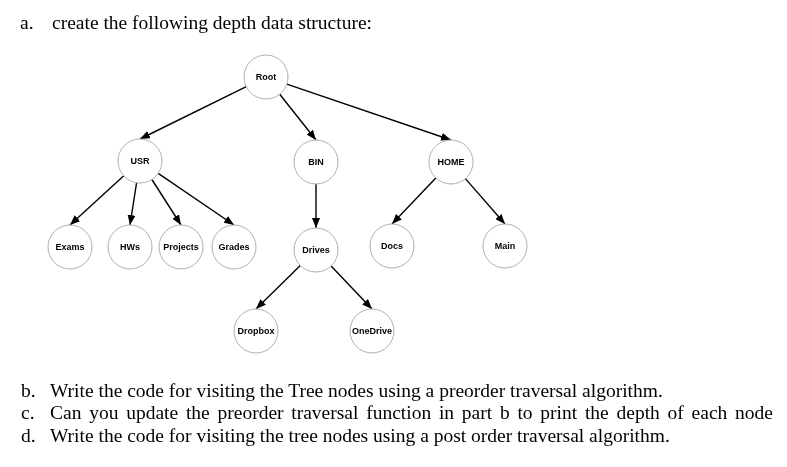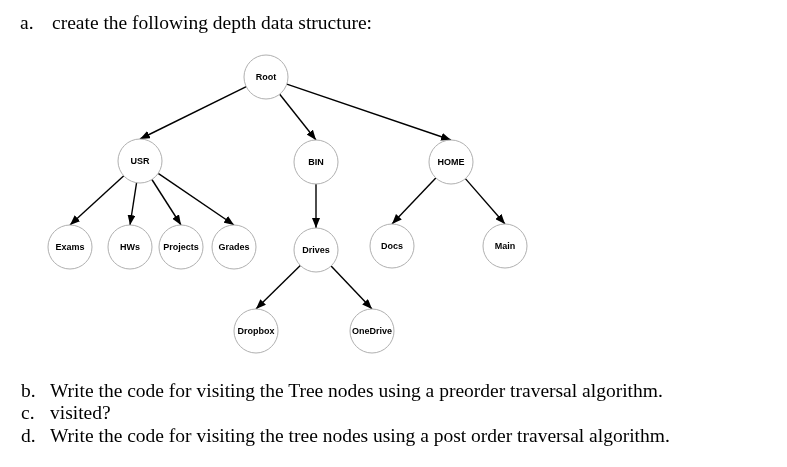--- a/index.html
+++ b/index.html
@@ -151,20 +151,20 @@
 </svg>
 
 <div id="bottom-items">
   <div class="list-row">
     <span class="marker">b.</span>
     <span class="text-col">Write the code for visiting the Tree nodes using a preorder traversal algorithm.</span>
   </div>
   <div class="list-row">
     <span class="marker">c.</span>
     <span class="text-col">
-      <div>visited?</div>
+      <div class="line-justify">Can you update the preorder traversal function in part b to print the depth of each node</div>
     </span>
   </div>
   <div class="list-row">
     <span class="marker">d.</span>
     <span class="text-col">Write the code for visiting the tree nodes using a post order traversal algorithm.</span>
   </div>
 </div>
 
 </body></html>

